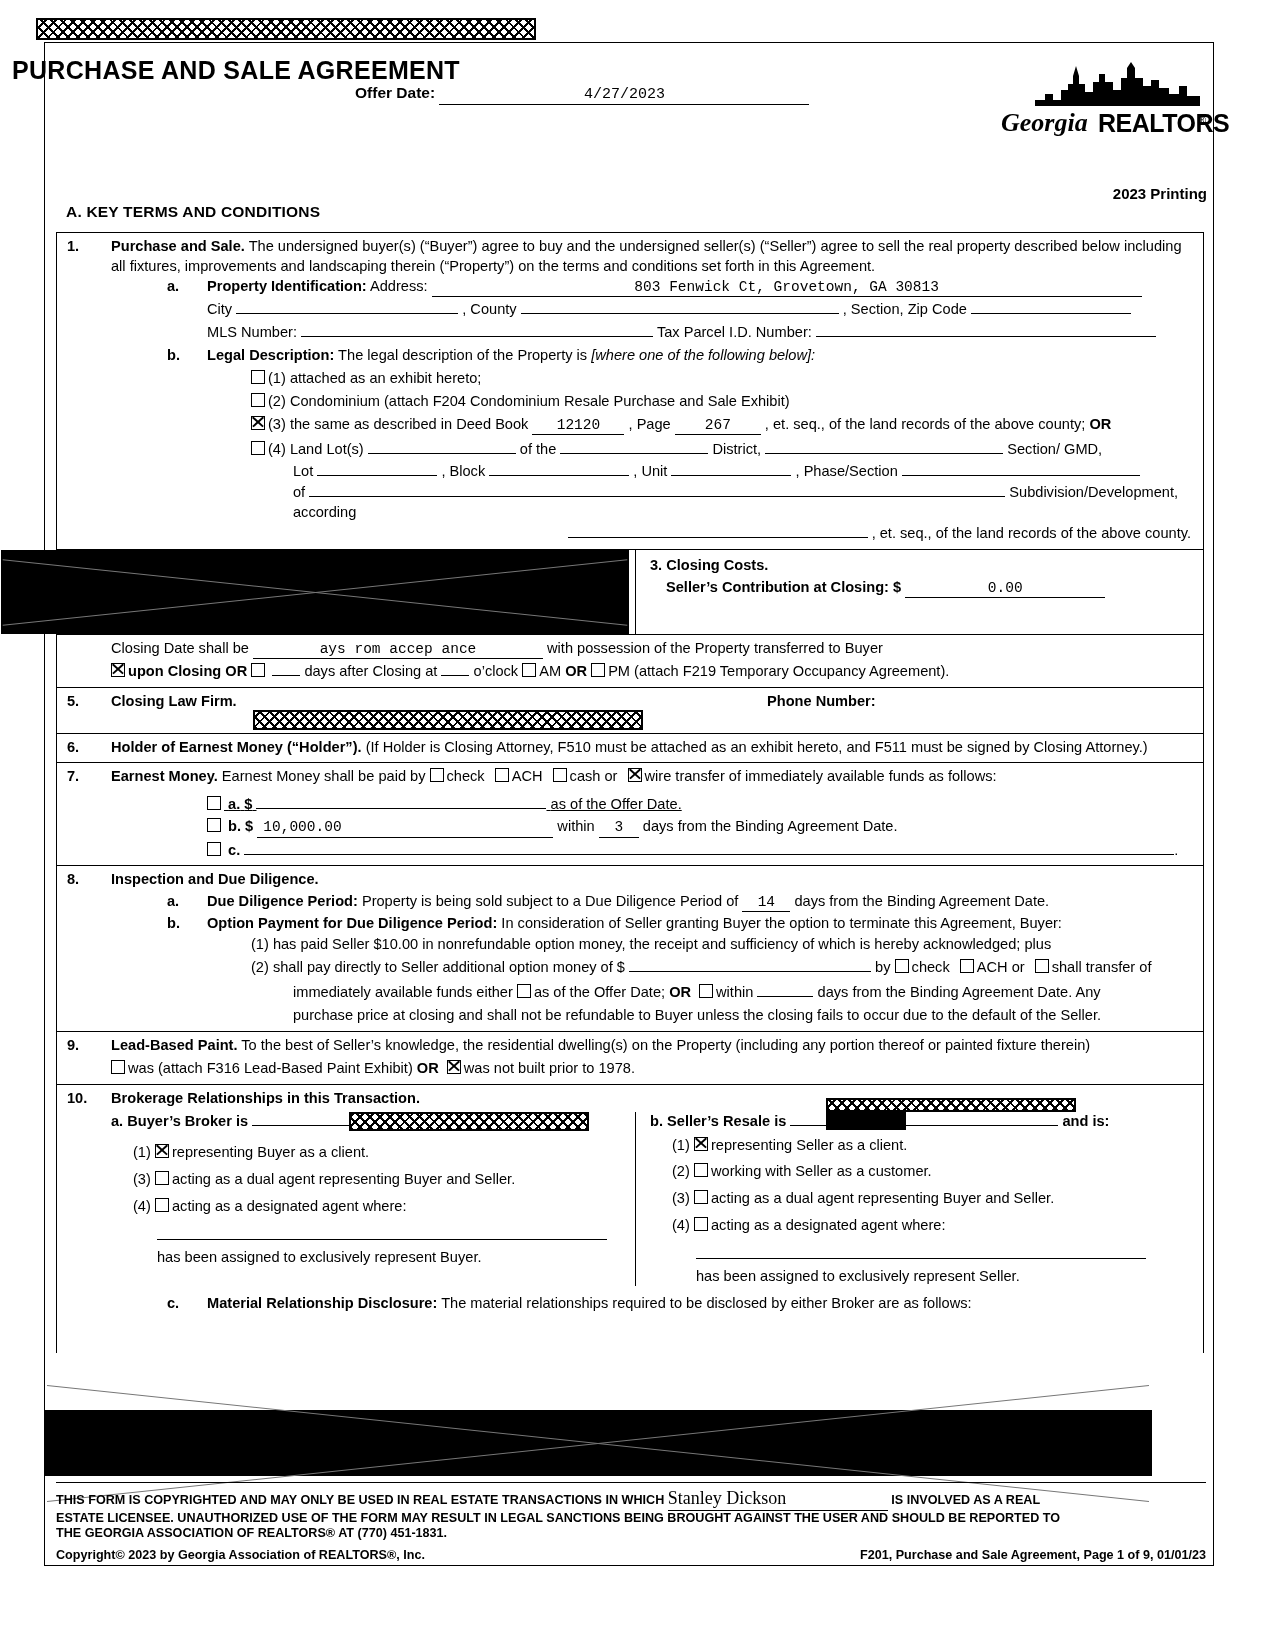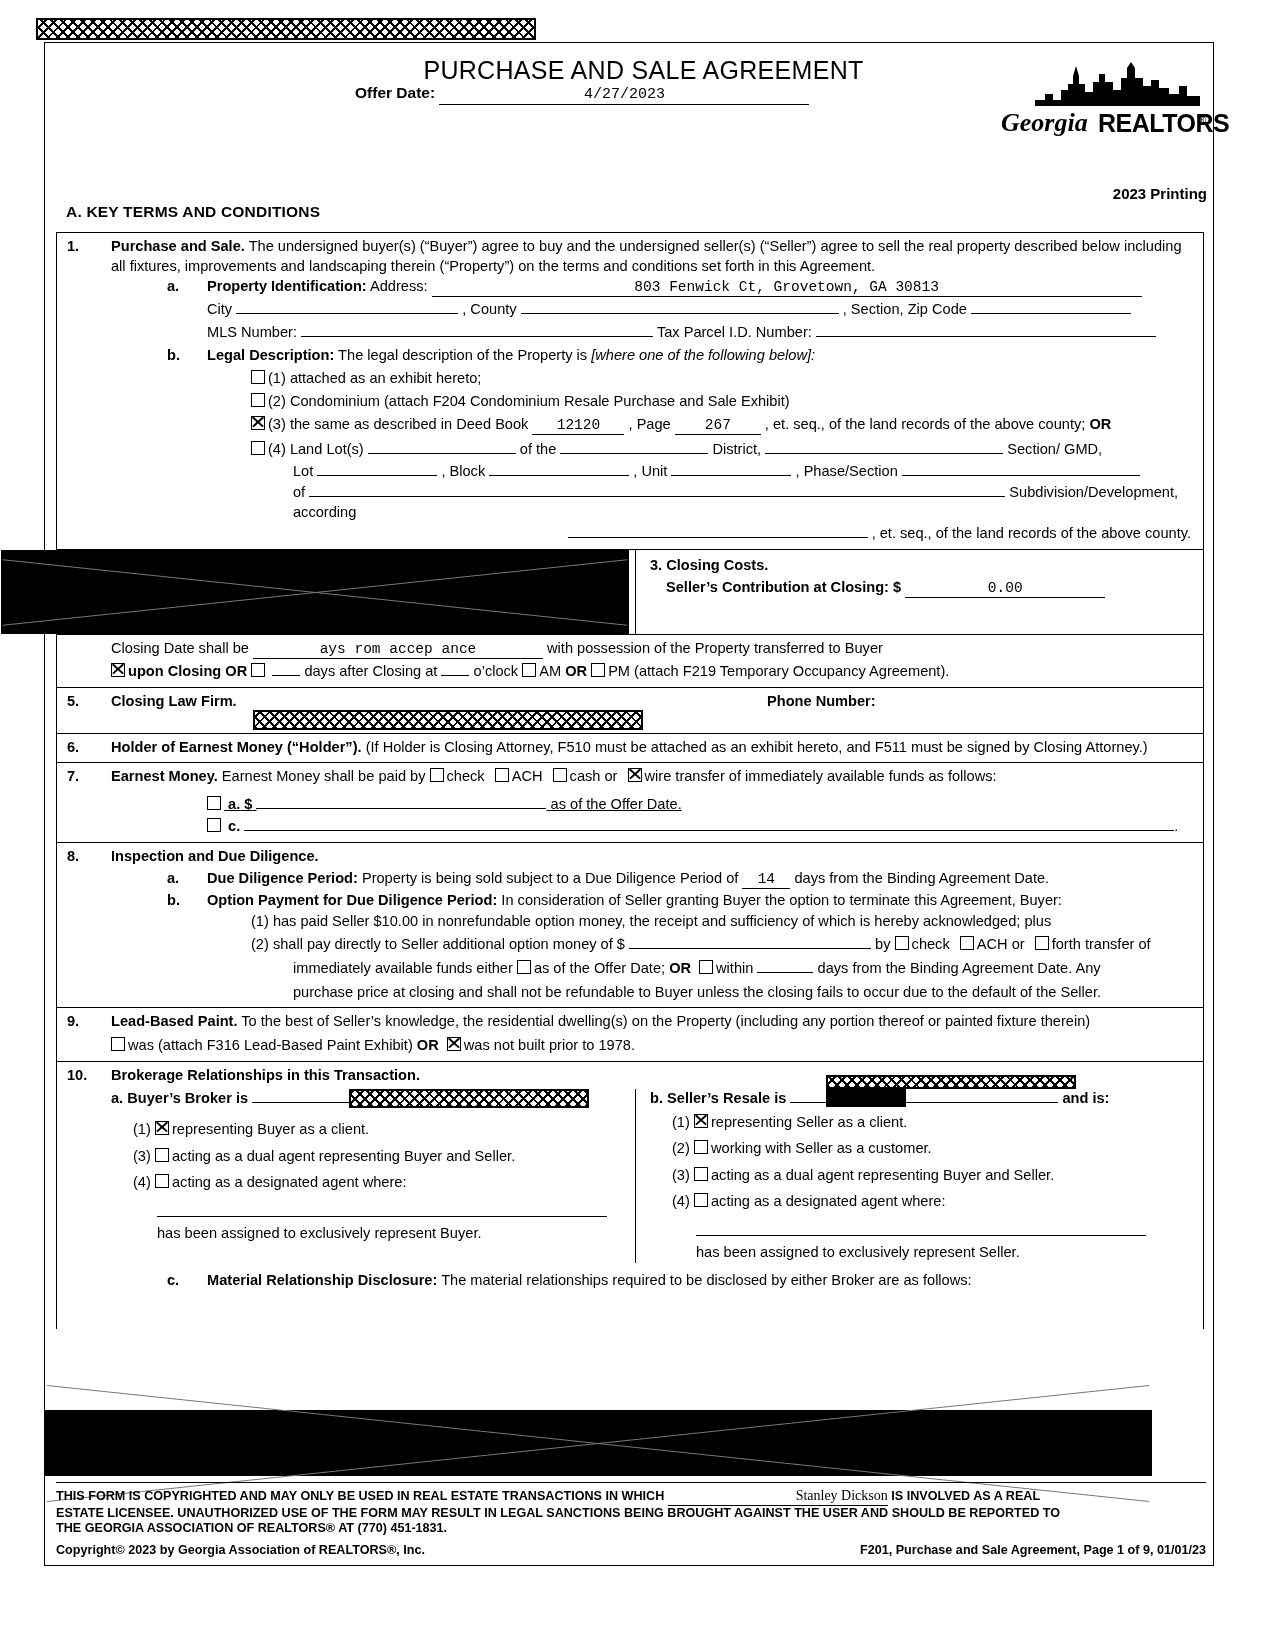--- a/index.html
+++ b/index.html
@@ -53,23 +53,23 @@
     background: #777;
     transform-origin: center;
   }
   .bigx::before { transform: rotate(6deg); }
   .bigx::after { transform: rotate(-6deg); }
 
   .title {
     position: absolute;
     left: 12px; right: 0;
     top: 56px;
-    text-align: center;
+    text-align: left;
     font-size: 25px;
-    font-weight: normal;
+    font-weight: bold;
     letter-spacing: .3px;
   }
   .offer-row {
     position: absolute;
     left: 355px;
     top: 84px;
     font-size: 15.5px;
     font-weight: bold;
   }
   .offer-line {
@@ -198,24 +198,24 @@
     font-size: 12.6px;
     font-weight: bold;
     line-height: 1.25;
     border-top: 1px solid #000;
     padding-top: 4px;
   }
   .footer .ln {
     display: inline-block;
     width: 220px;
     border-bottom: 1px solid #000;
-    text-align: right;
+    text-align: left;
     font-weight: normal;
     font-family: "Liberation Serif", serif;
-    font-size: 14px;
+    font-size: 18px;
   }
   .footer-bottom {
     margin-top: 6px;
     display: flex;
     justify-content: space-between;
   }
 </style>
 </head>
 <body>
 
@@ -385,20 +385,29 @@
 
       <div class="ind2" style="margin-top:8px;text-decoration:underline;">
         <span class="cb"></span>
         <span class="b">a.</span>
         <span class="b">$</span>
         <span class="fill" style="width:290px;"></span>
         <span>as of the Offer Date.</span>
       </div>
       <div class="ind2" style="margin-top:3px;">
         <span class="cb"></span>
+        <span class="b">b.</span>
+        <span class="b">$</span>
+        <span class="fill" style="width:290px; text-align:left; padding-left:6px;">10,000.00</span>
+        <span>within</span>
+        <span class="fill" style="width:40px;">3</span>
+        <span>days from the Binding Agreement Date.</span>
+      </div>
+      <div class="ind2" style="margin-top:3px;">
+        <span class="cb"></span>
         <span class="b">c.</span>
         <span class="fill" style="width:930px;"></span><span>.</span>
       </div>
     </div>
 
     <div class="box ind1">
       <span class="num">8.</span>
       <span class="b">Inspection and Due Diligence.</span>
 
       <div class="ind2" style="position:relative; margin-top:2px;">
@@ -414,21 +423,21 @@
         <span class="b">Option Payment for Due Diligence Period:</span>
         <span>In consideration of Seller granting Buyer the option to terminate this Agreement, Buyer:</span>
       </div>
       <div class="ind3" style="margin-top:2px;">(1)   has paid Seller $10.00 in nonrefundable option money, the receipt and sufficiency of which is hereby acknowledged; plus</div>
       <div class="ind3" style="margin-top:3px;">
         <span>(2)   shall pay directly to Seller additional option money of $</span>
         <span class="fill" style="width:242px;"></span>
         <span>by</span>
         <span class="cb"></span><span>check</span>
         <span class="cb" style="margin-left:6px;"></span><span>ACH or</span>
-        <span class="cb" style="margin-left:6px;"></span><span>forth transfer of</span>
+        <span class="cb" style="margin-left:6px;"></span><span>shall transfer of</span>
       </div>
       <div class="ind4" style="margin-top:5px;">
         <span>immediately available funds either</span>
         <span class="cb"></span><span>as of the Offer Date;</span>
         <span class="b">OR</span>
         <span class="cb" style="margin-left:4px;"></span><span>within</span>
         <span class="fill" style="width:56px;"></span>
         <span>days from the Binding Agreement Date. Any</span>
       </div>
       <div class="ind4" style="margin-top:4px;">purchase price at closing and shall not be refundable to Buyer unless the closing fails to occur due to the default of the Seller.</div>

